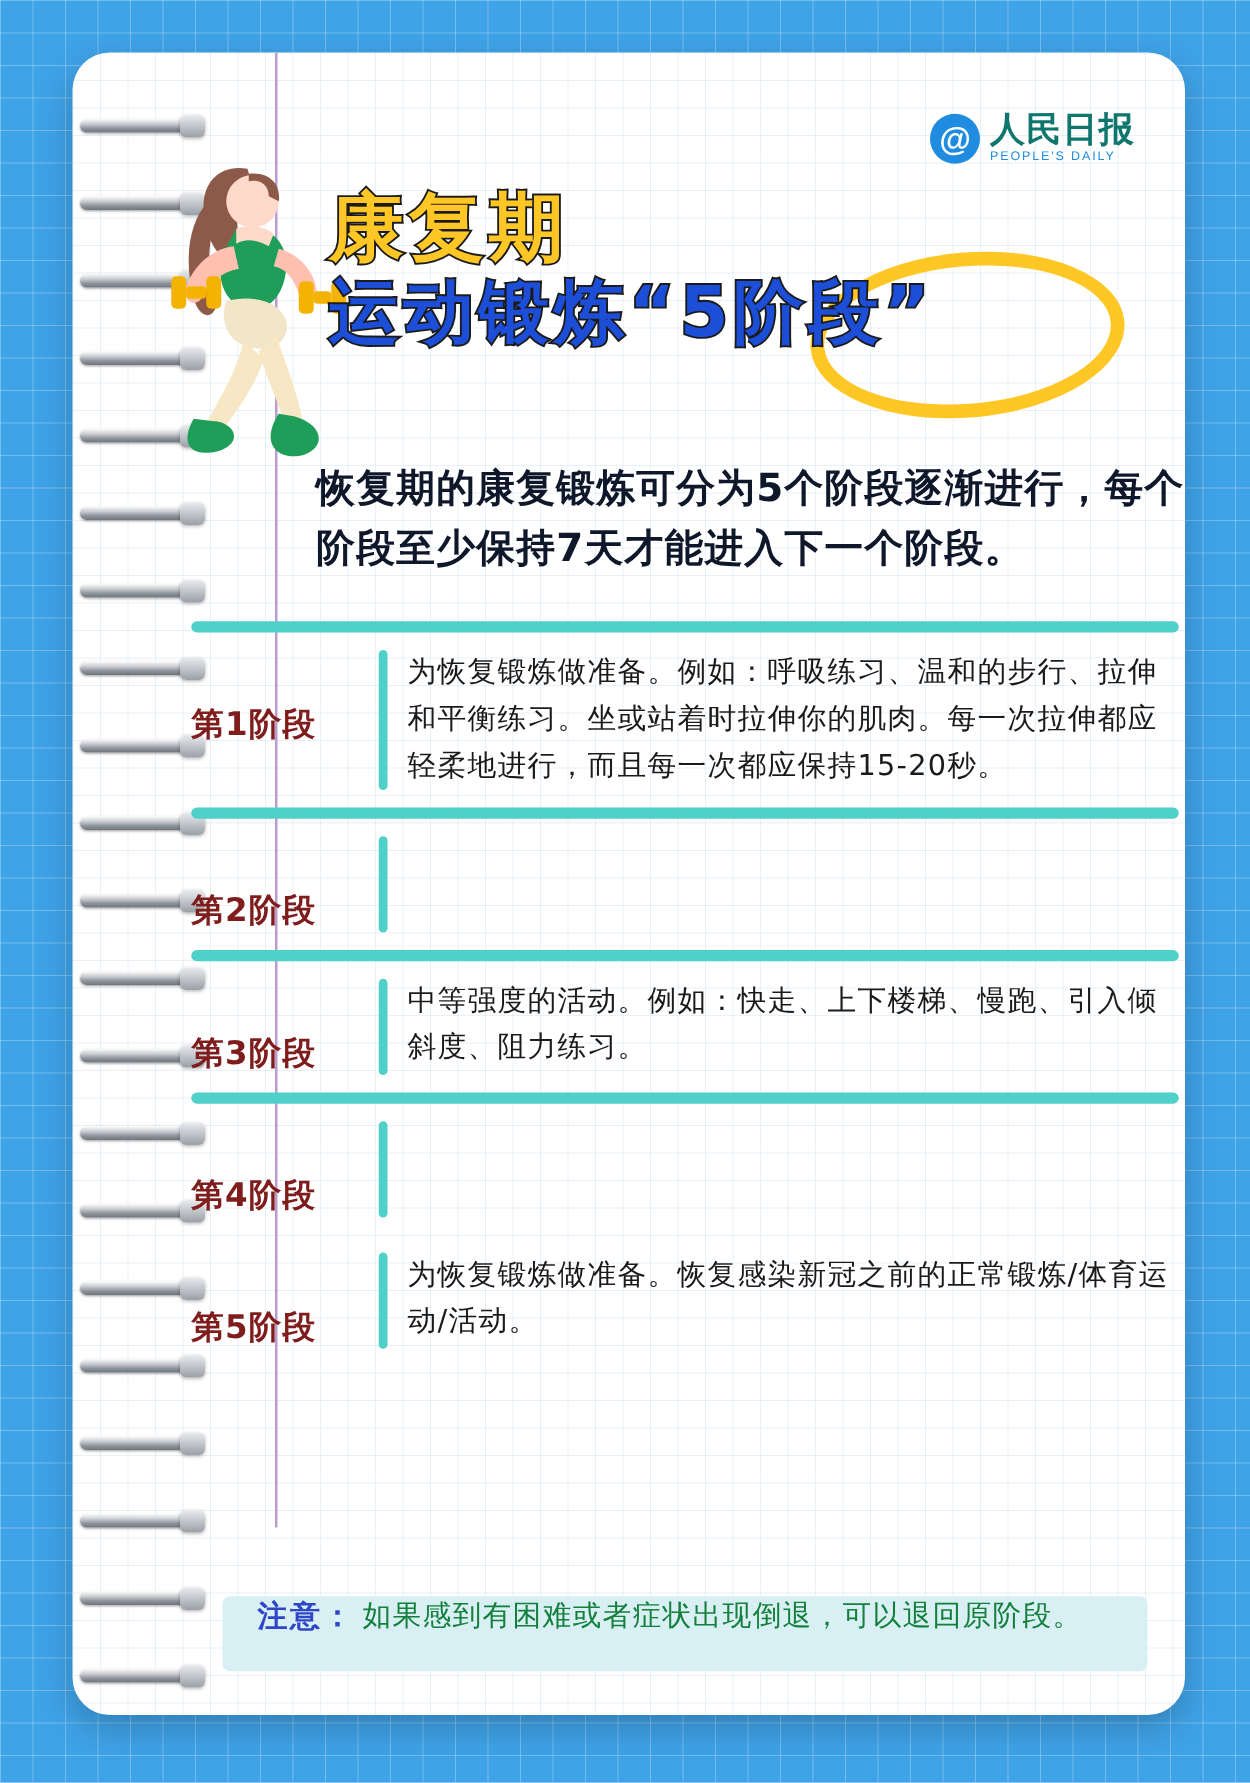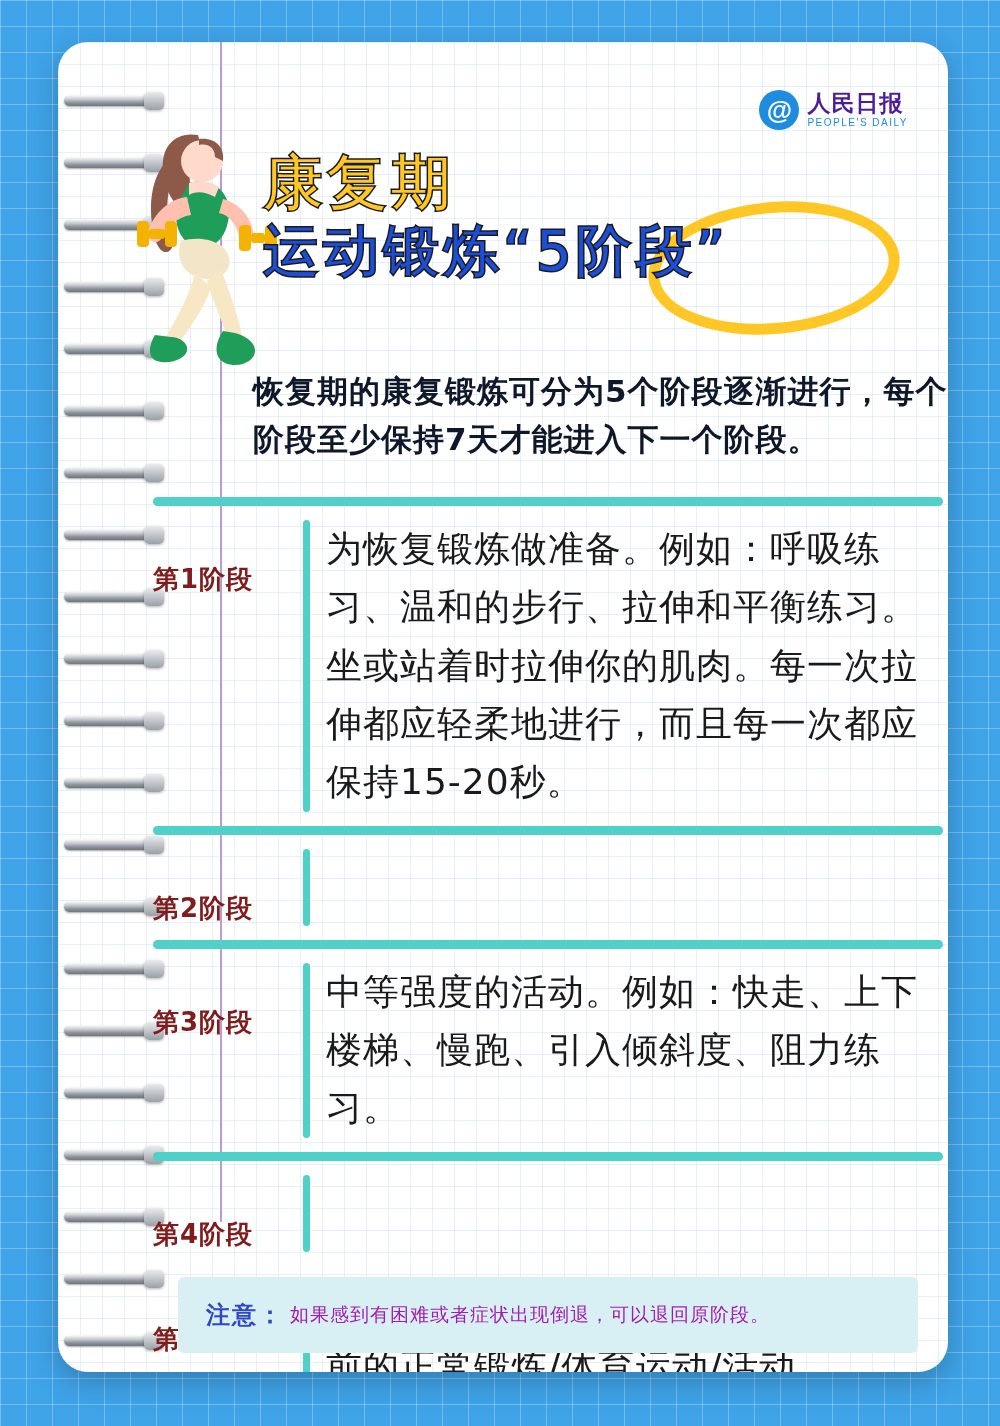--- a/index.html
+++ b/index.html
@@ -56,31 +56,31 @@
   }
   
   #logo{
     position:absolute;right:40px;top:48px;display:flex;align-items:center;gap:8px;
   }
   #logo .at{
     width:40px;height:40px;border-radius:50%;
     background:#1f8ce0;color:#fff;font-size:26px;line-height:40px;text-align:center;font-weight:bold;
   }
   #logo .txt{display:flex;flex-direction:column;line-height:1;}
-  #logo .cn{font-size:23px;font-weight:bold;color:#4c1d95;letter-spacing:1px;}
+  #logo .cn{font-size:28px;font-weight:bold;color:#0f766e;letter-spacing:1px;}
   #logo .en{font-size:10px;color:#1f8ce0;letter-spacing:1.5px;margin-top:3px;}
 
   
   #runner{position:absolute;left:45px;top:75px;width:185px;height:290px;}
 
   
   #title{position:absolute;left:205px;top:105px;width:620px;}
   .title-line{
     font-family:"DejaVu Sans","Liberation Sans",sans-serif;
-    font-weight:normal;font-size:60px;letter-spacing:4px;
+    font-weight:bold;font-size:60px;letter-spacing:4px;
     color:#ffc726;
     -webkit-text-stroke:3px #1b1b1b;
     paint-order:stroke fill;
     line-height:1.18;
     position:relative;z-index:3;
   }
   .title-line.second{color:#1d4ed8;font-size:56px;}
   #title-circle{
     position:absolute;left:385px;top:55px;width:230px;height:110px;
     border:11px solid #ffc726;border-radius:50%;
@@ -100,38 +100,38 @@
     box-shadow:0 0 0 0 transparent;
   }
   .sec{display:flex;align-items:flex-start;padding:14px 0 14px 0;}
   .sec-label{
     width:150px;flex:0 0 150px;
     font-size:26px;font-weight:bold;color:#7f1d1d;
     font-family:"DejaVu Sans","Liberation Sans",sans-serif;
     padding-top:42px;letter-spacing:1px;
   }
   .sec-body{
-    flex:1;font-size:36px;line-height:1.62;color:#1a1a1a;letter-spacing:1px;
+    flex:1;font-size:23px;line-height:1.62;color:#1a1a1a;letter-spacing:1px;
     font-family:"DejaVu Sans","Liberation Sans",sans-serif;
     padding-left:10px;
   }
   .v-rule{
     width:7px;background:#4fd0c8;border-radius:4px;align-self:stretch;margin-right:6px;
   }
   
   #note{
-    position:absolute;left:120px;top:1235px;width:740px;height:76px;
-    background:#d8f0f4;border-radius:6px;display:flex;align-items:center;
+    position:absolute;left:120px;top:1235px;width:740px;height:60px;
+    background:#d8f0f4;border-radius:6px;display:flex;align-items:flex-start;
   }
   #note .tag{
     font-size:24px;font-weight:bold;color:#2f46c6;padding:0 6px 0 28px;letter-spacing:2px;
     font-family:"DejaVu Sans","Liberation Sans",sans-serif;
   }
   #note .ntext{
-    font-size:19px;color:#a21caf;letter-spacing:1px;
+    font-size:23px;color:#15803d;letter-spacing:1px;
     font-family:Liberation Serif, serif;
   }
 </style>
 </head>
 <body>
 
 <div id="bg-grid"></div>
 
 <div id="page">
   <div id="page-grid"></div>

